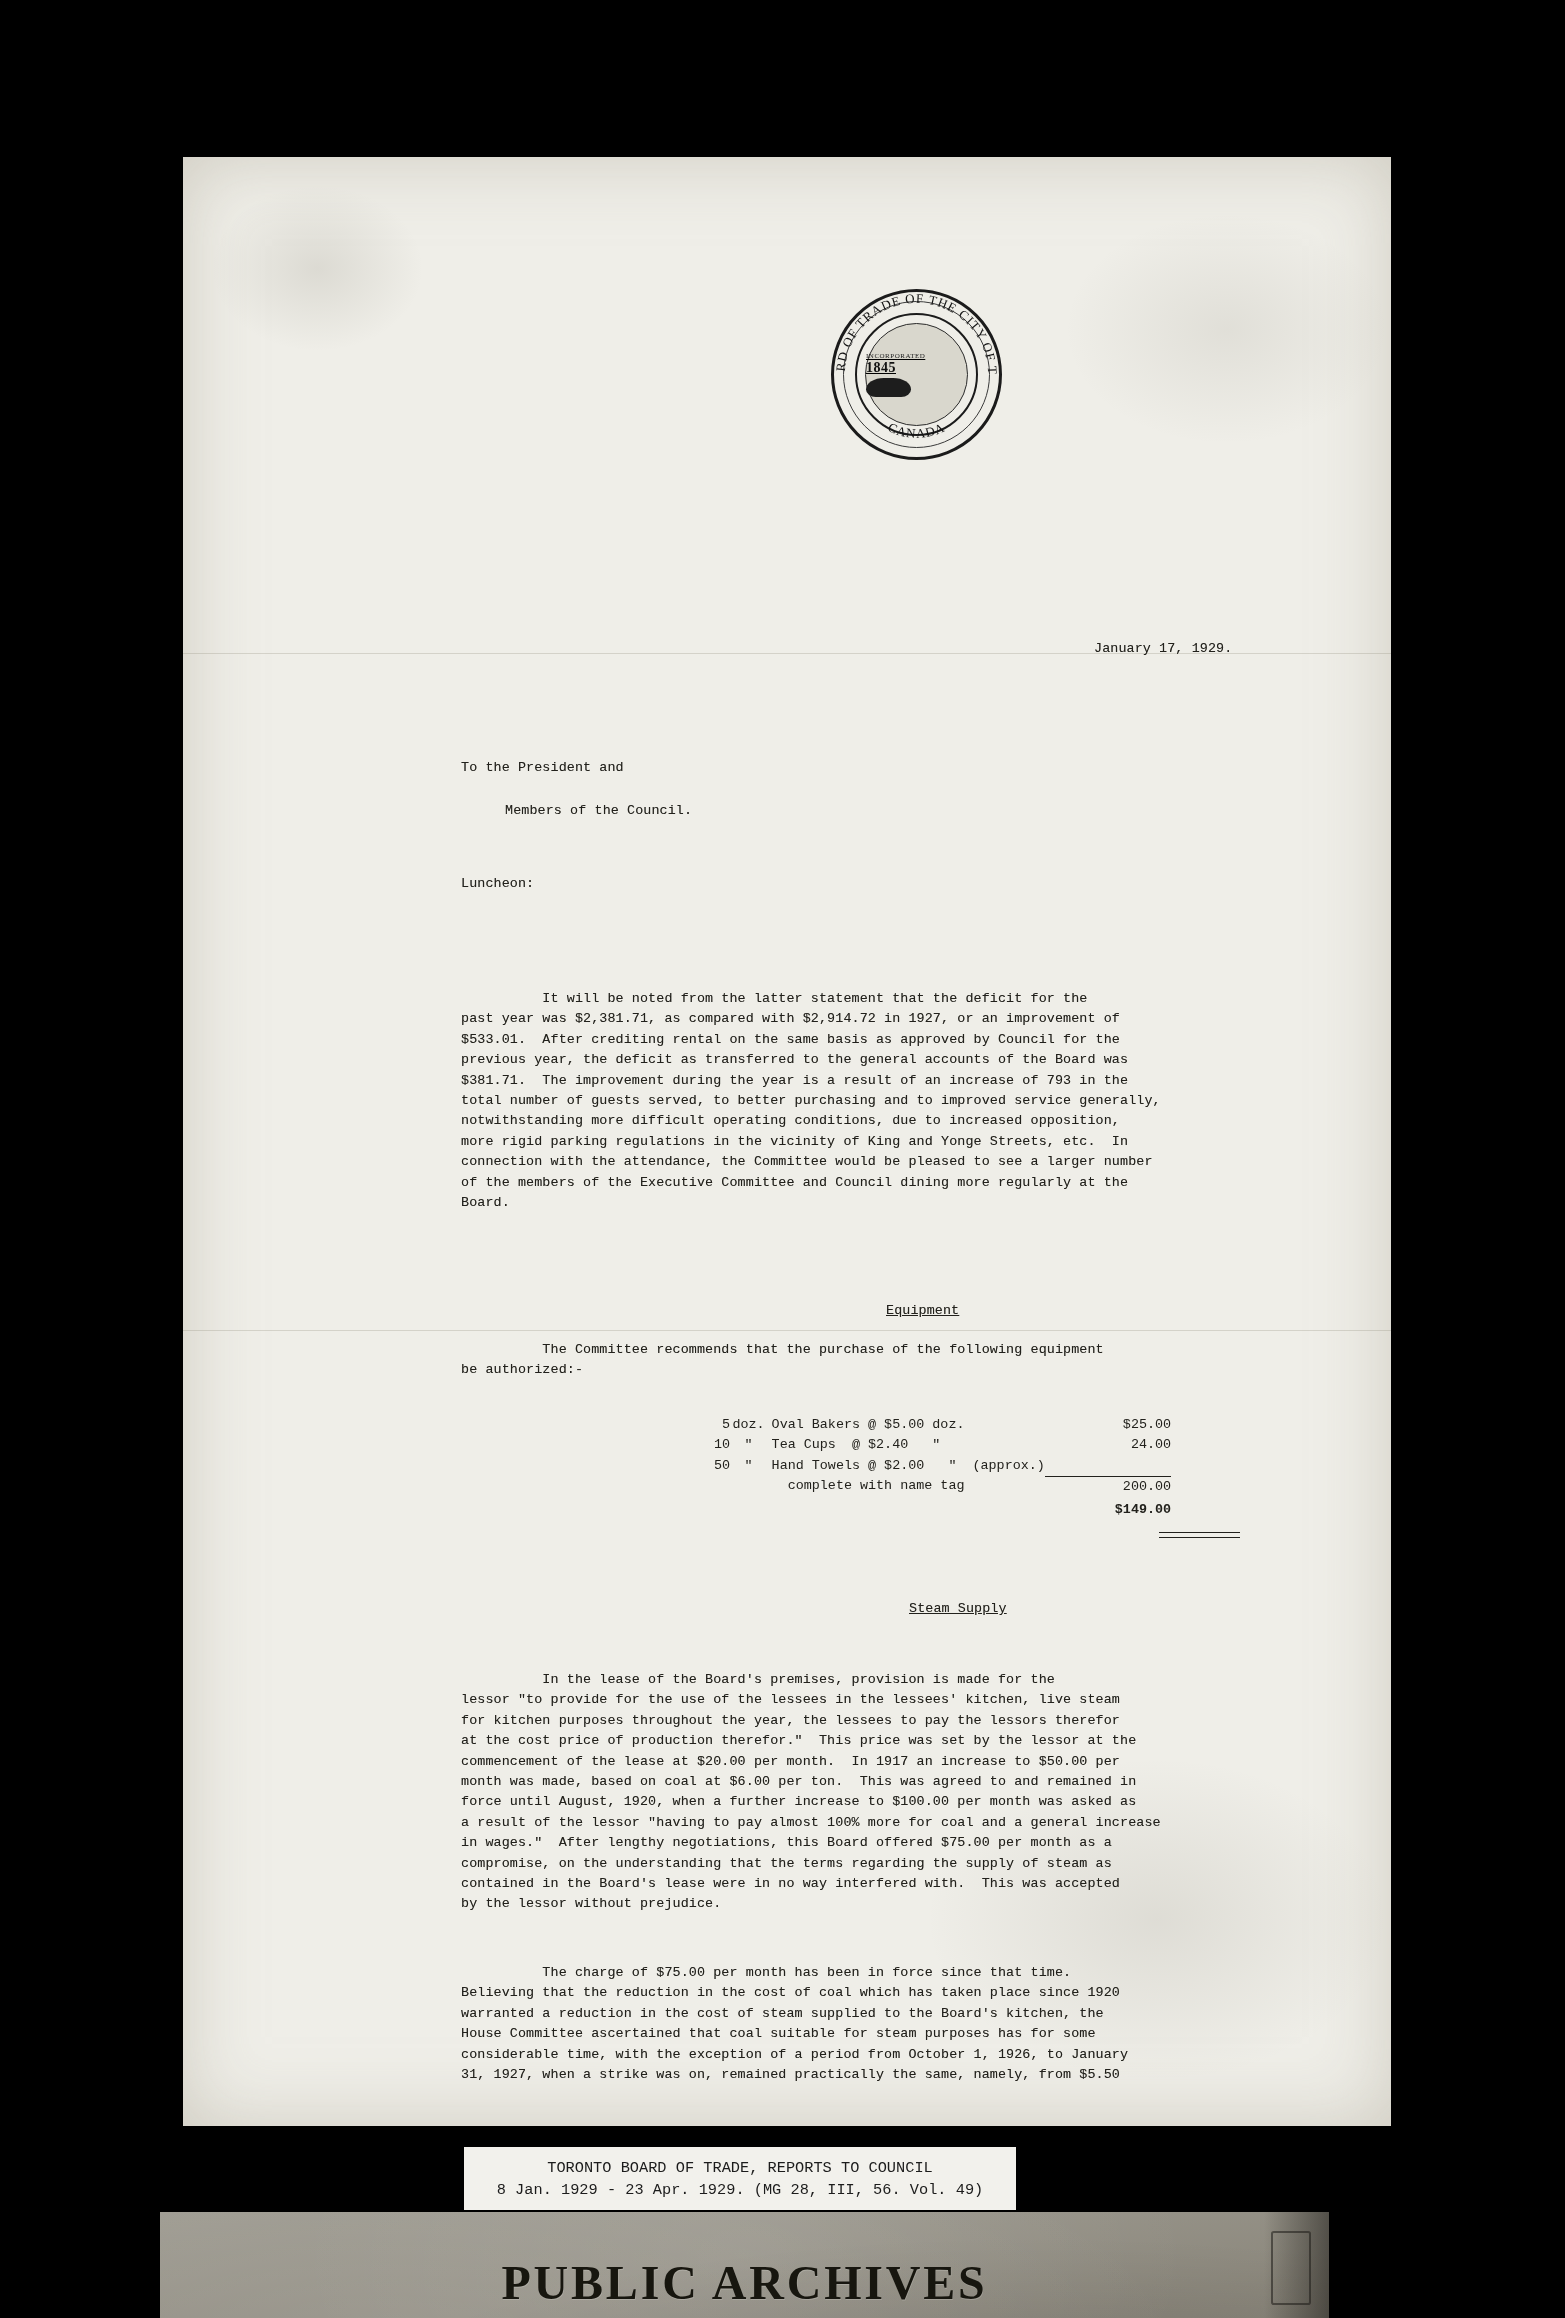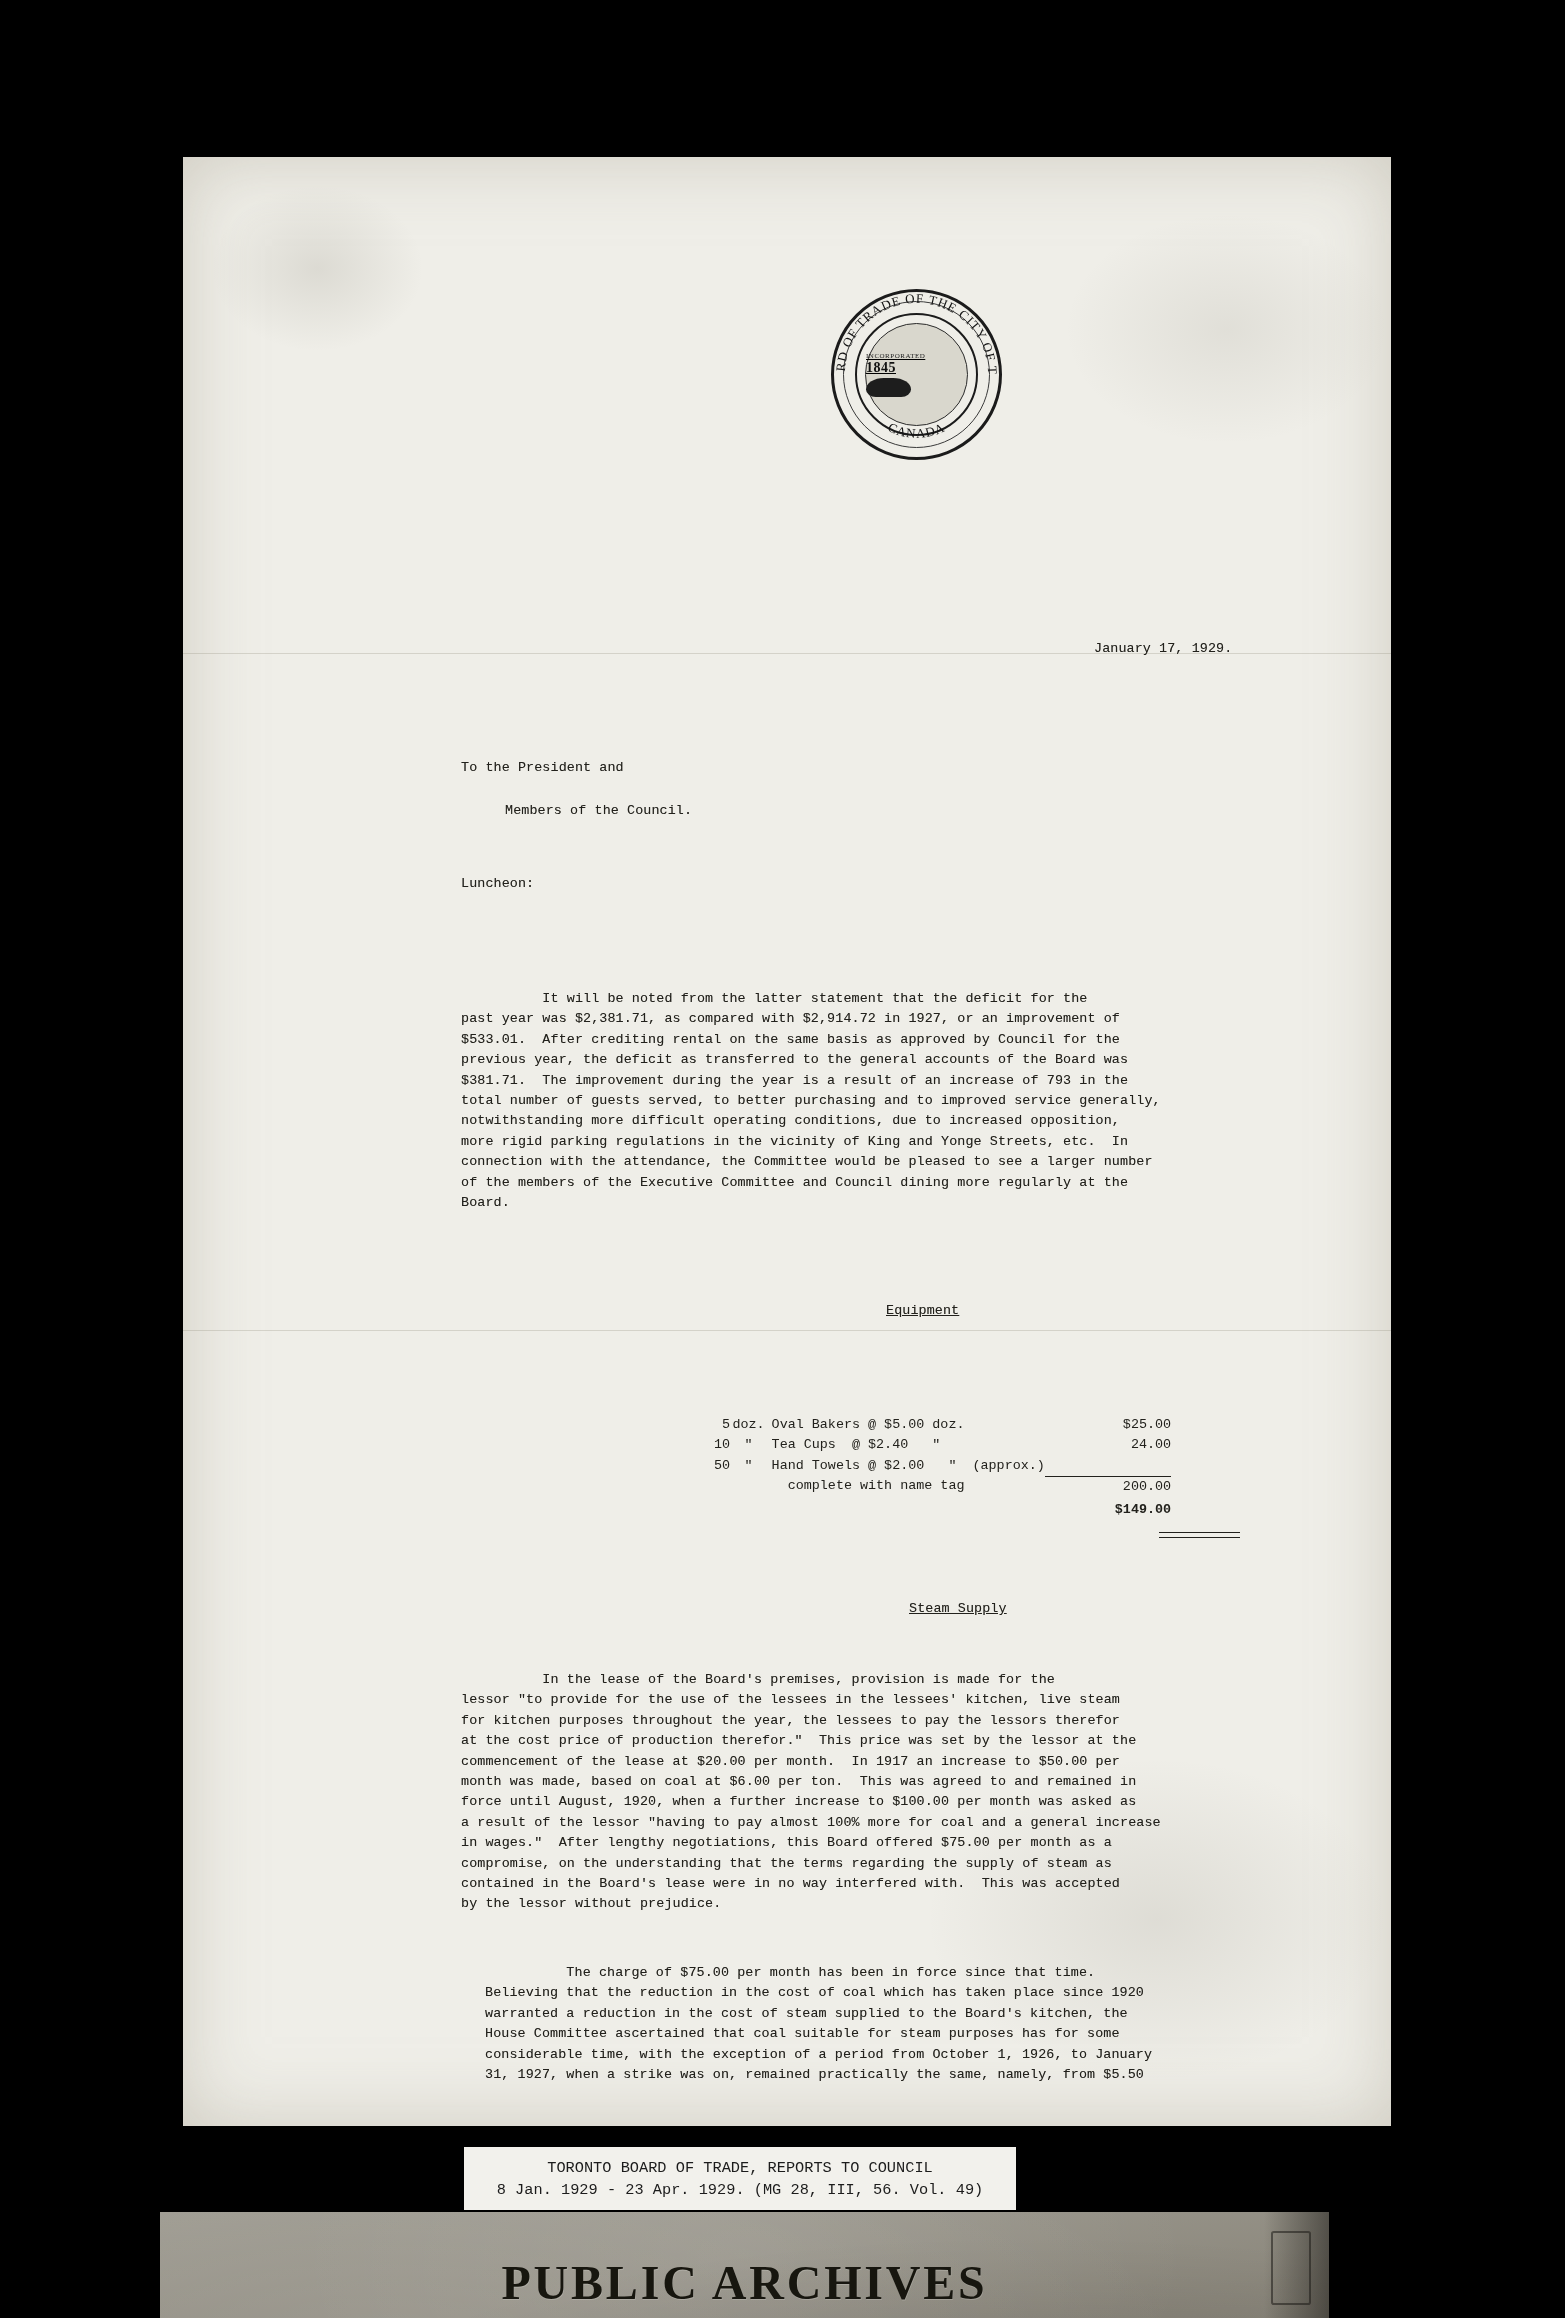--- a/index.html
+++ b/index.html
@@ -150,21 +150,21 @@
     left: 976px;
     top: 1375px;
     width: 81px;
     height: 4.2px;
     border-top: 1.4px solid #22211c;
     border-bottom: 1.4px solid #22211c;
   }
 
   #heading-steam { left: 726px; top: 1442px; }
   #para-4 { left: 278px; top: 1513px; }
-  #para-5 { left: 278px; top: 1806px; margin-left: 24px; }
+  #para-5 { left: 278px; top: 1806px; }
 
   
   #caption-strip {
     position: absolute;
     left: 464px;
     top: 2147px;
     width: 552px;
     height: 63px;
     background: #f2f1ec;
     display: flex;
@@ -275,20 +275,22 @@
 previous year, the deficit as transferred to the general accounts of the Board was
 $381.71.  The improvement during the year is a result of an increase of 793 in the
 total number of guests served, to better purchasing and to improved service generally,
 notwithstanding more difficult operating conditions, due to increased opposition,
 more rigid parking regulations in the vicinity of King and Yonge Streets, etc.  In
 connection with the attendance, the Committee would be pleased to see a larger number
 of the members of the Executive Committee and Council dining more regularly at the
 Board.</div>
 
   <div class="typed u" id="heading-equipment">Equipment</div>
+  <div class="typed" id="para-3">          The Committee recommends that the purchase of the following equipment
+be authorized:-</div>
 
   <div id="equip-table">
     <table>
       <tbody>
         <tr>
           <td class="qty">5</td>
           <td class="unit">doz.</td>
           <td class="desc">Oval Bakers @ $5.00 doz.</td>
           <td class="amt">$25.00</td>
         </tr>

